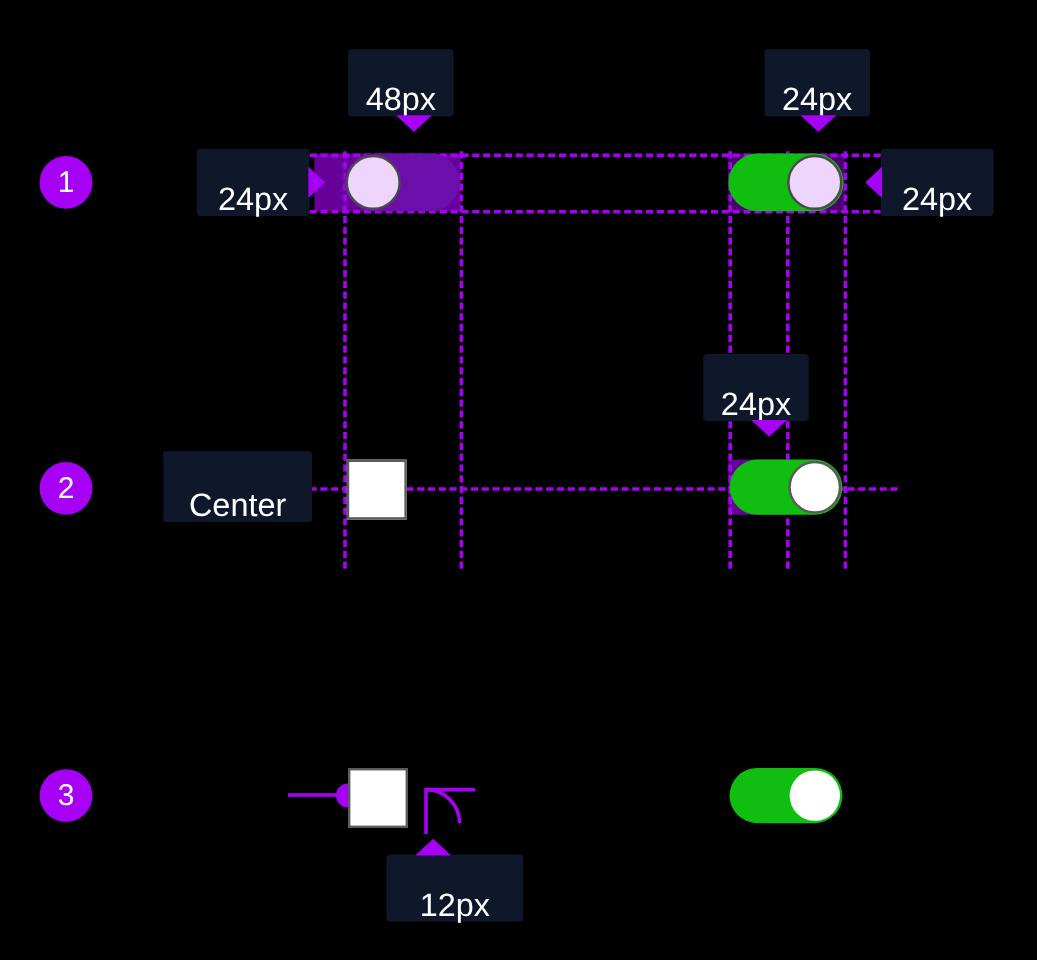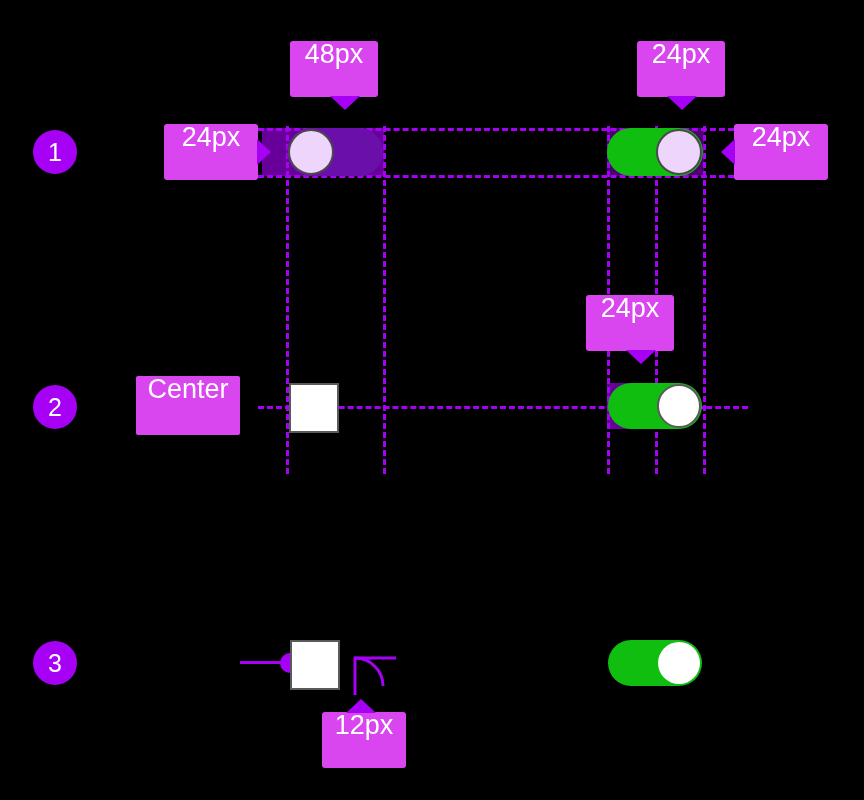--- a/index.html
+++ b/index.html
@@ -30,26 +30,26 @@
     background: #a600f5;
     color: #ffffff;
     font-size: 25px;
     line-height: 44px;
     text-align: center;
     font-weight: 400;
   }
 
   
   .chip {
-    background: #d946ef;
+    background: #0f172a;
     color: #ffffff;
     font-size: 27px;
     line-height: 1;
     display: flex;
-    align-items: flex-start;
+    align-items: flex-end;
     justify-content: center;
     border-radius: 3px;
     white-space: nowrap;
     box-sizing: border-box;
     padding: 0 14px;
   }
   .chip.plain { border-radius: 2px; }
 
   
   .tail-down {
@@ -194,21 +194,21 @@
 
   <div class="abs chip" style="left:734px; top:124px; width:94px; height:56px;">
     <span>24px</span>
     <span class="tail-left"></span>
   </div>
 
   <div class="abs step-badge" style="left:33px; top:385px;">2</div>
 
   <div class="abs hguide" style="left:258px; top:406px; width:490px;"></div>
 
-  <div class="abs chip plain" style="left:136px; top:376px; width:104px; height:59px;">
+  <div class="abs chip plain" style="left:136px; top:376px; width:124px; height:59px;">
     <span>Center</span>
   </div>
 
   <div class="abs knob knob-white" style="left:289px; top:383px; width:46px; height:46px;"></div>
 
   <div class="measure-fill" style="left:607px; top:383px; width:50px; height:46px;"></div>
 
   <div class="toggle track-green" style="left:608px; top:383px; width:94px; height:46px;">
     <div class="knob knob-white" style="right:1px; top:1px; width:44px; height:44px;"></div>
   </div>
@@ -226,21 +226,21 @@
 
   <div class="abs knob knob-white" style="left:290px; top:640px; width:46px; height:46px;"></div>
 
   <div class="abs" style="left:352px; top:655px; width:46px; height:42px;">
     <svg width="46" height="42" viewBox="0 0 46 42" fill="none" aria-hidden="true">
       <path d="M3 40 L3 3 L44 3" stroke="#a600f5" stroke-width="3" fill="none"></path>
       <path d="M3 3 A 28 28 0 0 1 31 31" stroke="#a600f5" stroke-width="3" fill="none"></path>
     </svg>
   </div>
 
-  <div class="abs chip" style="left:322px; top:712px; width:84px; height:56px;">
+  <div class="abs chip" style="left:322px; top:712px; width:114px; height:56px;">
     <span>12px</span>
     <span class="tail-up" style="left:24px;"></span>
   </div>
 
   <div class="toggle track-green" style="left:608px; top:640px; width:94px; height:46px;">
     <div class="knob" style="right:2px; top:2px; width:42px; height:42px; background:#ffffff;"></div>
   </div>
 
 </div>
 

